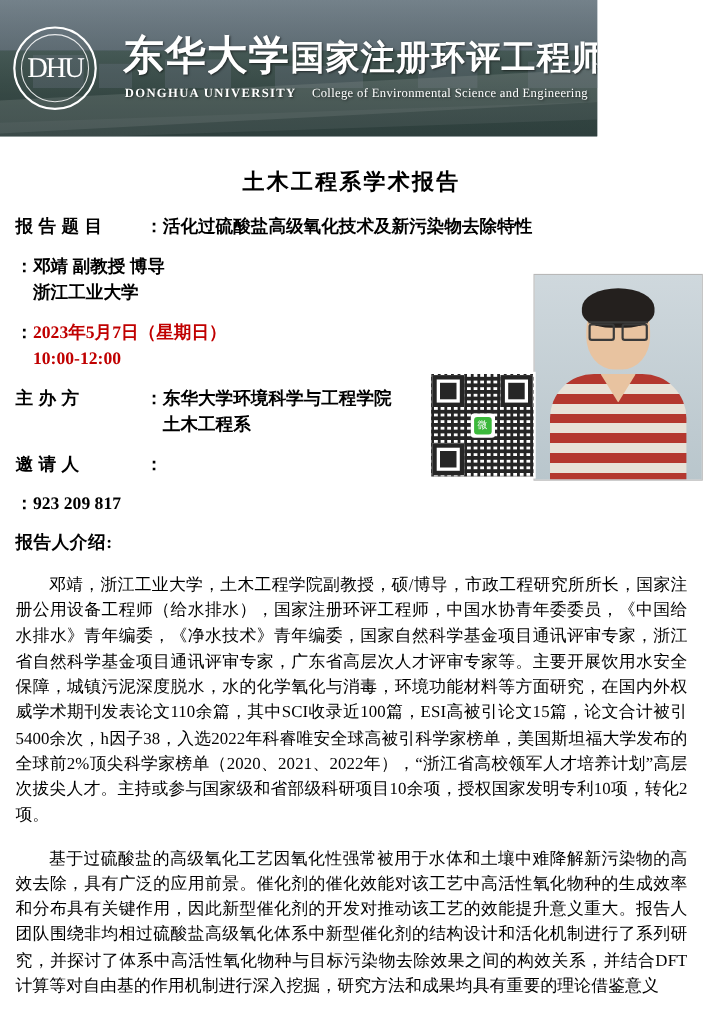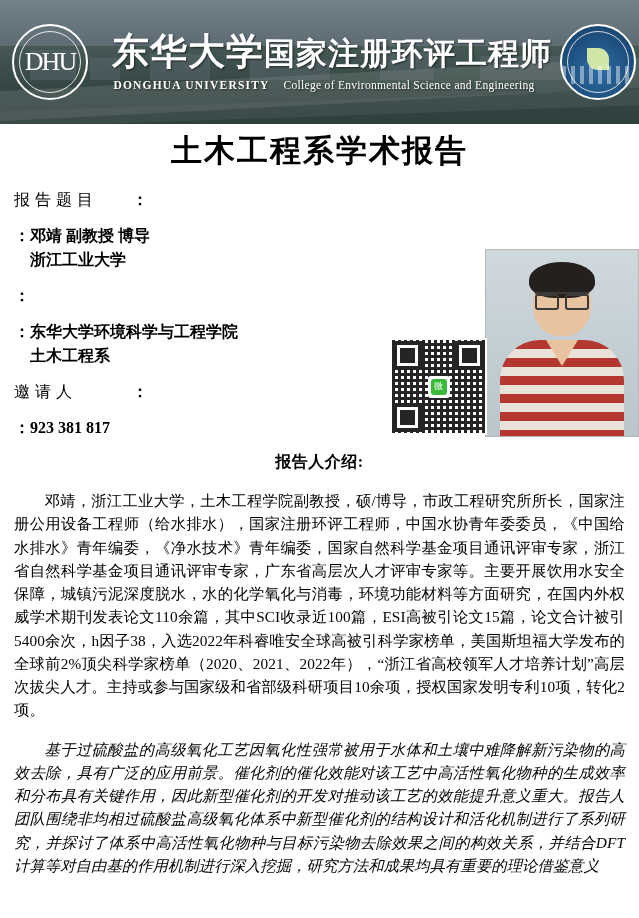--- a/index.html
+++ b/index.html
@@ -12,21 +12,21 @@
     height: 918px;
     font-family: "Liberation Serif", "DejaVu Serif", serif;
     color: #000000;
     overflow: hidden;
     position: relative;
   }
 
   
   .banner {
     position: relative;
-    width: 639px;
+    width: 543px;
     height: 124px;
     background: linear-gradient(180deg, #6f7f8c 0%, #5e6f78 35%, #4d5f66 70%, #3f5158 100%);
     overflow: hidden;
   }
   .banner .sky {
     position: absolute;
     left: 0; top: 0; width: 100%; height: 46px;
     background: linear-gradient(180deg, #8d9aa4 0%, #7a8790 100%);
   }
   .banner .ground {
@@ -155,41 +155,41 @@
     border-radius: 0 50% 0 50%;
   }
 
   
   .page {
     padding: 0 14px 8px 14px;
     box-sizing: border-box;
   }
   .doc-title {
     text-align: center;
-    font-size: 31px;
+    font-size: 20px;
     font-weight: bold;
     letter-spacing: 2px;
-    margin: 6px 0 16px 0;
+    margin: 28px 0 16px 0;
     font-family: "Liberation Serif", "DejaVu Serif", serif;
   }
 
   .info {
     position: relative;
     z-index: 2;
   }
   .row {
     display: flex;
     align-items: flex-start;
     margin-bottom: 12px;
     font-size: 16px;
     line-height: 1.5;
   }
   .label {
     flex: 0 0 118px;
-    font-weight: normal;
+    font-weight: bold;
     letter-spacing: 0.5px;
     white-space: nowrap;
   }
   .colon {
     flex: 0 0 10px;
     font-weight: bold;
   }
   .value {
     flex: 1 1 auto;
     font-weight: bold;
@@ -319,31 +319,30 @@
     align-items: center;
     justify-content: center;
     font-family: "Liberation Sans", sans-serif;
   }
 
   .section-head {
     font-size: 16px;
     font-weight: bold;
     margin: 8px 0 2px 0;
     letter-spacing: 0.5px;
-    text-align: center;
   }
   .para {
     font-size: 15.3px;
     line-height: 1.52;
     text-align: justify;
     text-indent: 2em;
     margin: 16px 0 6px 0;
     letter-spacing: 0.1px;
   }
-  .para.nowrap-last { margin-bottom: 0; font-style: italic; }
+  .para.nowrap-last { margin-bottom: 0; }
 </style>
 </head>
 <body>
 
 <div class="banner">
   <div class="sky"></div>
   <div class="ground"></div>
   <div class="bldg" style="left:30px;width:46px;height:30px;"></div>
   <div class="bldg" style="left:90px;width:30px;height:22px;"></div>
   <div class="bldg" style="left:150px;width:60px;height:26px;"></div>
@@ -377,50 +376,56 @@
 
 <div class="page">
 
   <div class="doc-title">土木工程系学术报告</div>
 
   <div class="info">
 
     <div class="row">
       <div class="label">报 告 题 目</div>
       <div class="colon">：</div>
+      <div class="value">活化过硫酸盐高级氧化技术及新污染物去除特性</div>
     </div>
 
     <div class="row">
       <div class="colon">：</div>
       <div class="value">
         <span>邓靖 副教授 博导</span>
         <span class="line2">浙江工业大学</span>
       </div>
     </div>
 
     <div class="row">
       <div class="colon">：</div>
-    </div>
-
-    <div class="row">
+      <div class="value red">
+        <span>2023年5月7日（星期日）</span>
+        <span class="line2">10:00-12:00</span>
+      </div>
+    </div>
+
+    <div class="row">
+      <div class="label">主 办 方</div>
       <div class="colon">：</div>
       <div class="value">
         <span>东华大学环境科学与工程学院</span>
         <span class="line2">土木工程系</span>
       </div>
     </div>
 
     <div class="row">
       <div class="label">邀 请 人</div>
       <div class="colon">：</div>
     </div>
 
     <div class="row">
       <div class="colon">：</div>
-      <div class="value">923 381 817</div>
+      <div class="value">923 209 817</div>
     </div>
   </div>
 
   <div class="section-head">报告人介绍:</div>
   <p class="para">邓靖，浙江工业大学，土木工程学院副教授，硕/博导，市政工程研究所所长，国家注册公用设备工程师（给水排水），国家注册环评工程师，中国水协青年委委员，《中国给水排水》青年编委，《净水技术》青年编委，国家自然科学基金项目通讯评审专家，浙江省自然科学基金项目通讯评审专家，广东省高层次人才评审专家等。主要开展饮用水安全保障，城镇污泥深度脱水，水的化学氧化与消毒，环境功能材料等方面研究，在国内外权威学术期刊发表论文110余篇，其中SCI收录近100篇，ESI高被引论文15篇，论文合计被引5400余次，h因子38，入选2022年科睿唯安全球高被引科学家榜单，美国斯坦福大学发布的全球前2%顶尖科学家榜单（2020、2021、2022年），“浙江省高校领军人才培养计划”高层次拔尖人才。主持或参与国家级和省部级科研项目10余项，授权国家发明专利10项，转化2项。</p>
 
   <p class="para nowrap-last">基于过硫酸盐的高级氧化工艺因氧化性强常被用于水体和土壤中难降解新污染物的高效去除，具有广泛的应用前景。催化剂的催化效能对该工艺中高活性氧化物种的生成效率和分布具有关键作用，因此新型催化剂的开发对推动该工艺的效能提升意义重大。报告人团队围绕非均相过硫酸盐高级氧化体系中新型催化剂的结构设计和活化机制进行了系列研究，并探讨了体系中高活性氧化物种与目标污染物去除效果之间的构效关系，并结合DFT计算等对自由基的作用机制进行深入挖掘，研究方法和成果均具有重要的理论借鉴意义</p>
 </div>
 
 <div class="portrait">

